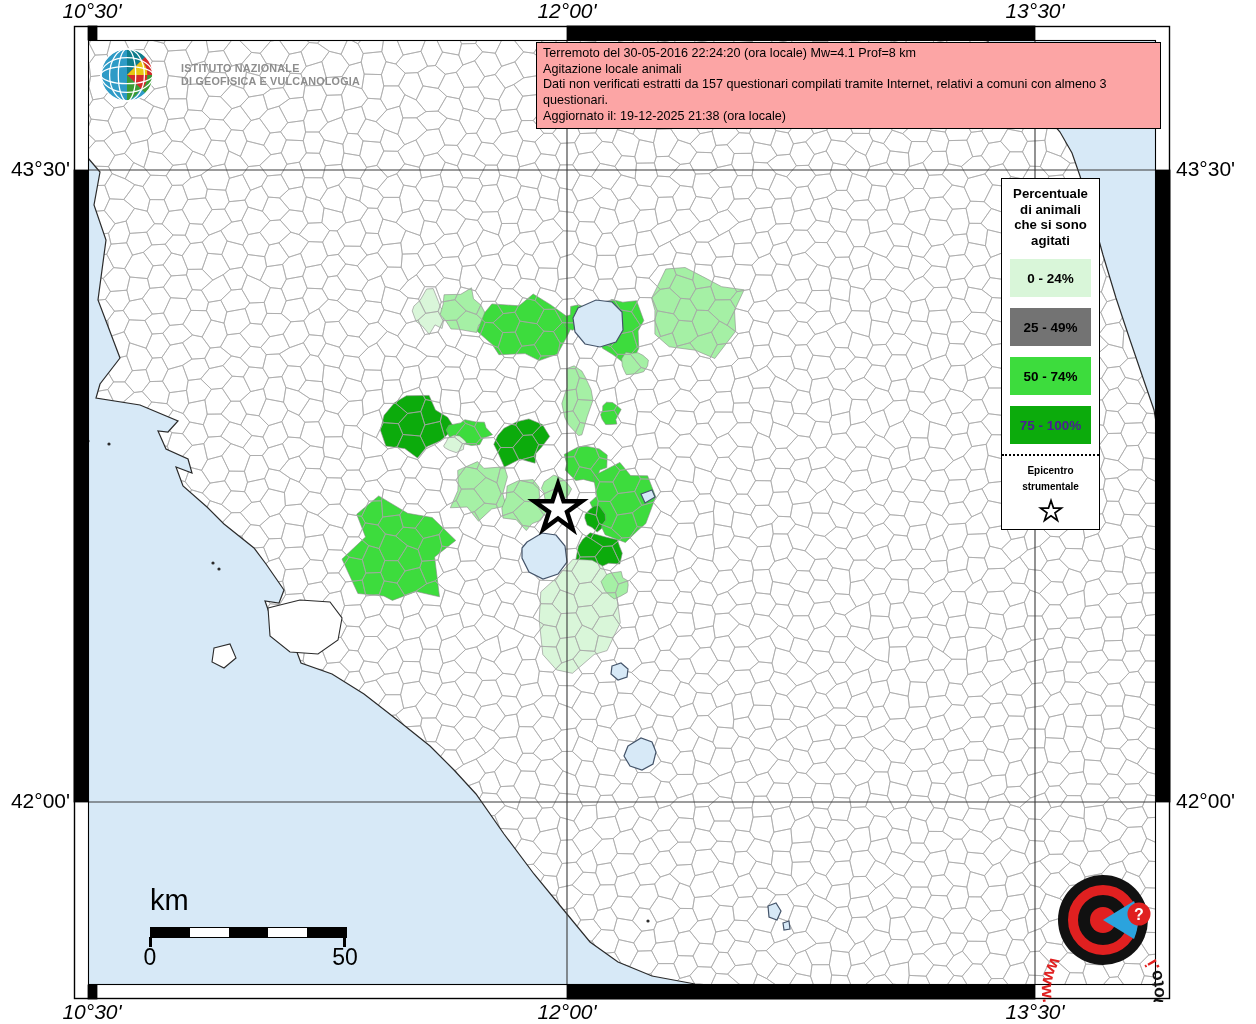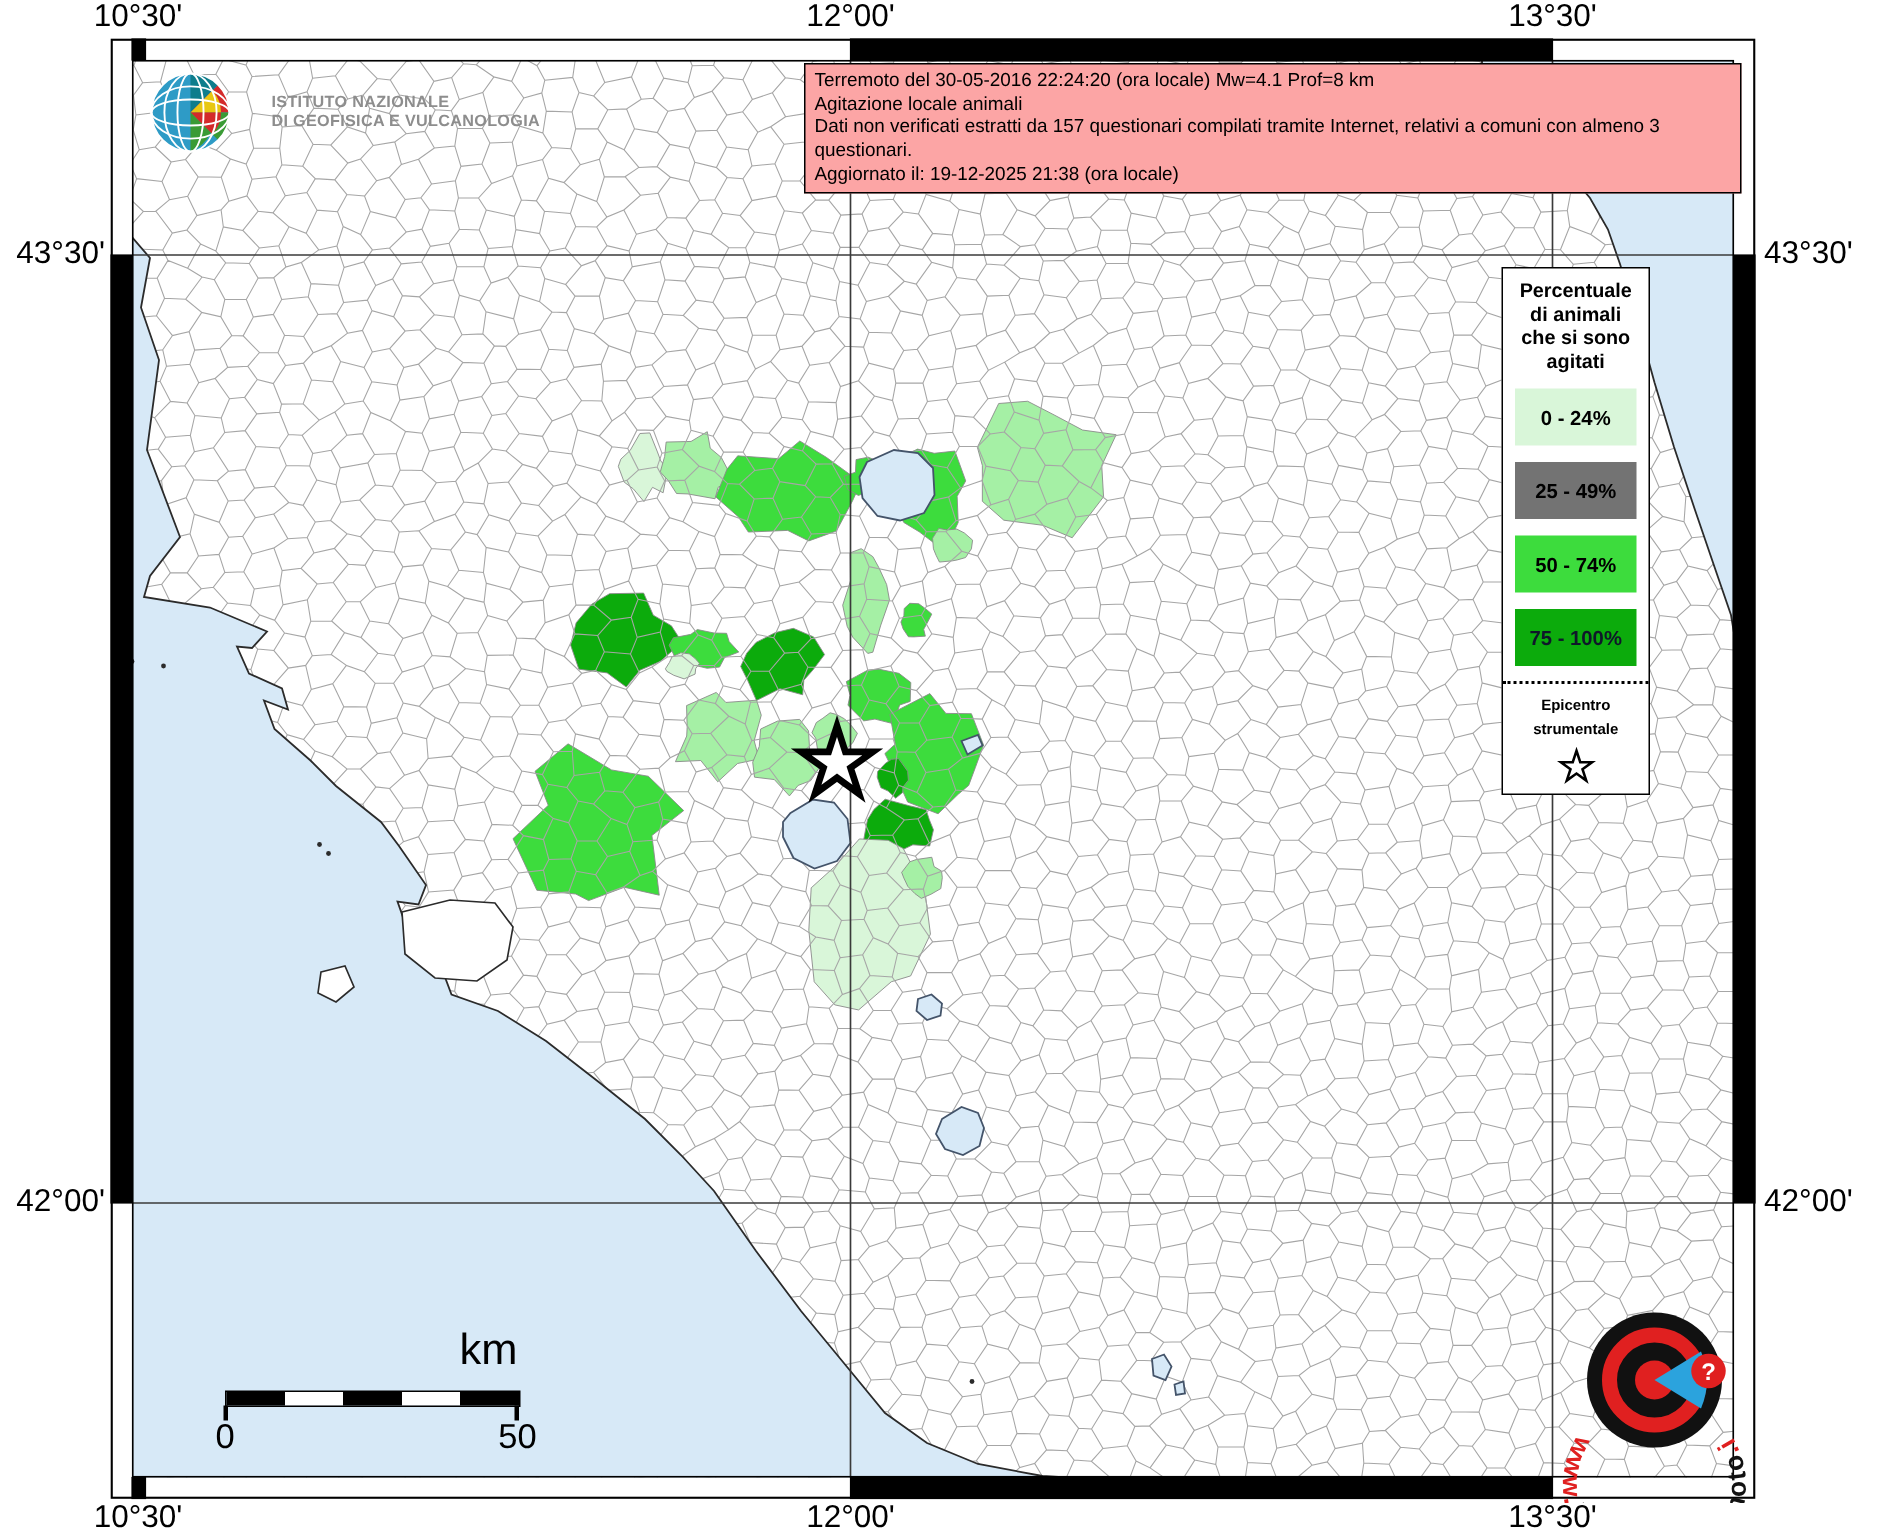--- a/index.html
+++ b/index.html
@@ -1,33 +1,33 @@
 <!DOCTYPE html>
 <html><head>
 <meta charset="utf-8">
 <style>
   html,body{margin:0;padding:0;background:#ffffff;}
   #stage{position:relative;width:1256px;height:1024px;background:#ffffff;overflow:hidden;
          font-family:"Liberation Sans","DejaVu Sans",sans-serif;color:#000;}
   #map-svg{position:absolute;left:0;top:0;z-index:1;}
   .coord{position:absolute;font-size:21px;line-height:22px;white-space:nowrap;z-index:6;}
-  .coord.centered{transform:translateX(-50%);}
+  .coord.centered{transform:translateX(-50%);font-style:italic;}
   .title-box{position:absolute;left:536px;top:42px;width:611px;background:#fca5a5;
              border:1.4px solid #000;padding:3px 6px;font-size:12.6px;line-height:15.7px;z-index:7;}
   .legend{position:absolute;left:1001px;top:178px;width:99px;background:#fff;border:1.4px solid #000;
           z-index:7;box-sizing:border-box;padding:7px 8px 5px;}
   .legend-title{font-weight:bold;font-size:13.2px;line-height:15.5px;text-align:center;}
   .swatch{height:38px;margin-top:11px;display:flex;align-items:center;justify-content:center;
           font-weight:bold;font-size:13.5px;}
   .legend-divider{border-top:2px dotted #000;margin:10px -8px 7px;}
   .legend-epi{font-weight:bold;font-size:10px;line-height:16px;text-align:center;}
   .legend-star{text-align:center;margin-top:3px;height:26px;}
   .ingv{position:absolute;left:98px;top:46px;display:flex;align-items:center;gap:25px;z-index:6;}
   .ingv-text{font-size:10.8px;line-height:13.5px;font-weight:bold;color:#8d8d8d;letter-spacing:.2px;}
-  .scalebar-km{position:absolute;left:150px;top:884px;width:195px;text-align:right;
+  .scalebar-km{position:absolute;left:150px;top:884px;width:195px;text-align:left;
                font-size:29px;z-index:6;}
   .scalebar-bar{position:absolute;left:150px;top:927px;width:195px;height:9px;border:1.5px solid #000;
                 box-sizing:content-box;z-index:6;
                 background:linear-gradient(90deg,#000 0 39px,#fff 39px 78px,#000 78px 117px,#fff 117px 156px,#000 156px 195px);}
   .scalebar-tick{position:absolute;width:2.5px;height:10px;background:#000;top:937px;z-index:6;}
   .scalebar-num{position:absolute;top:944px;font-size:23px;z-index:6;text-align:center;width:40px;}
   .watermark{position:absolute;left:1026px;top:840px;z-index:6;}
 </style>
 </head>
 <body>
@@ -144,21 +144,21 @@
   <div class="legend">
     <div class="legend-title">
       <div>Percentuale</div>
       <div>di animali</div>
       <div>che si sono</div>
       <div>agitati</div>
     </div>
     <div class="swatch" style="background: rgb(217, 246, 217); color: rgb(0, 0, 0);">0 - 24%</div>
     <div class="swatch" style="background: #737373; color: rgb(0, 0, 0);">25 - 49%</div>
     <div class="swatch" style="background: rgb(61, 220, 61); color: rgb(0, 0, 0);">50 - 74%</div>
-    <div class="swatch" style="background: rgb(12, 171, 12); color: #0f172a;">75 - 100%</div>
+    <div class="swatch" style="background: rgb(12, 171, 12); color: #4c1d95;">75 - 100%</div>
     <div class="legend-divider"></div>
     <div class="legend-epi">
       <div>Epicentro</div>
       <div>strumentale</div>
     </div>
     <div class="legend-star">
       <svg width="26" height="25" viewBox="0 0 26 25">
           <path id="legend-star-path" fill="#ffffff" stroke="#000000" stroke-width="1.7" d="M13.0,2.5L15.5,10.1L23.5,10.1L17.0,14.8L19.5,22.4L13.0,17.7L6.5,22.4L9.0,14.8L2.5,10.1L10.5,10.1Z"></path>
         </svg>
     </div>

